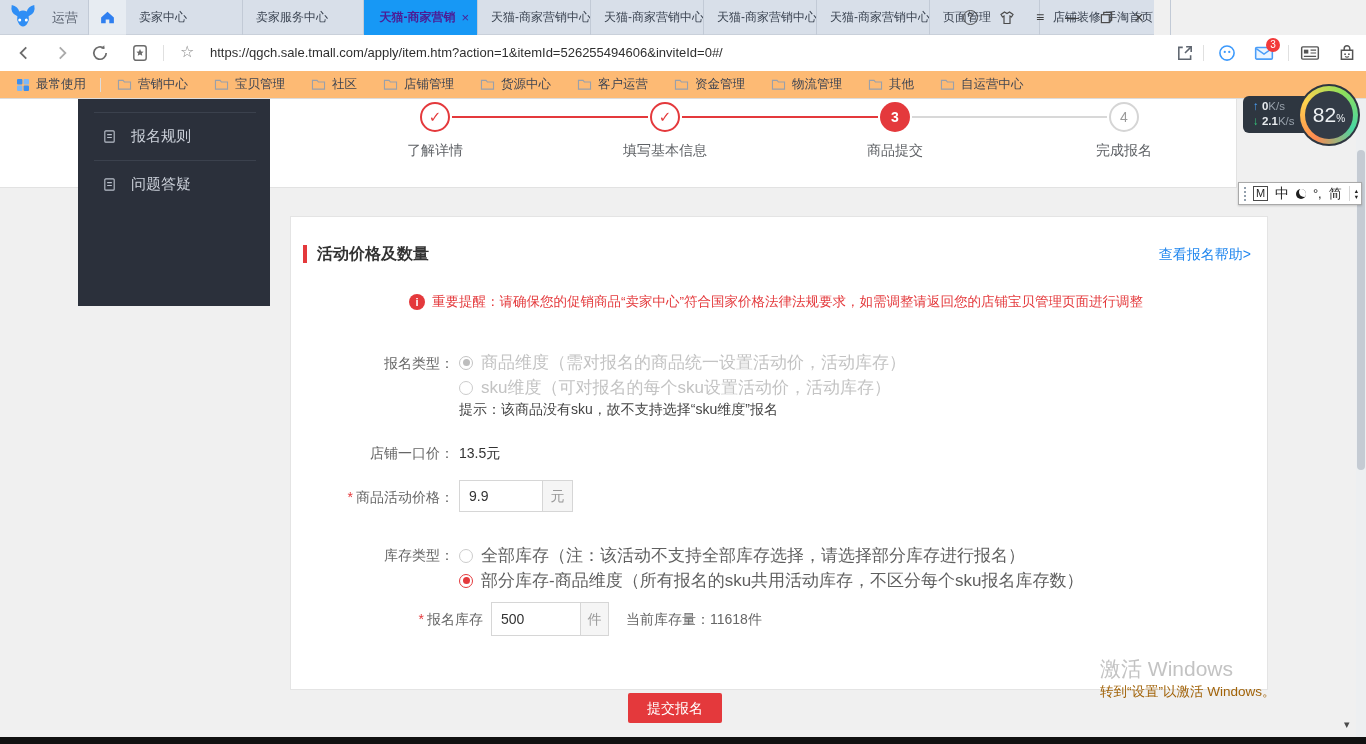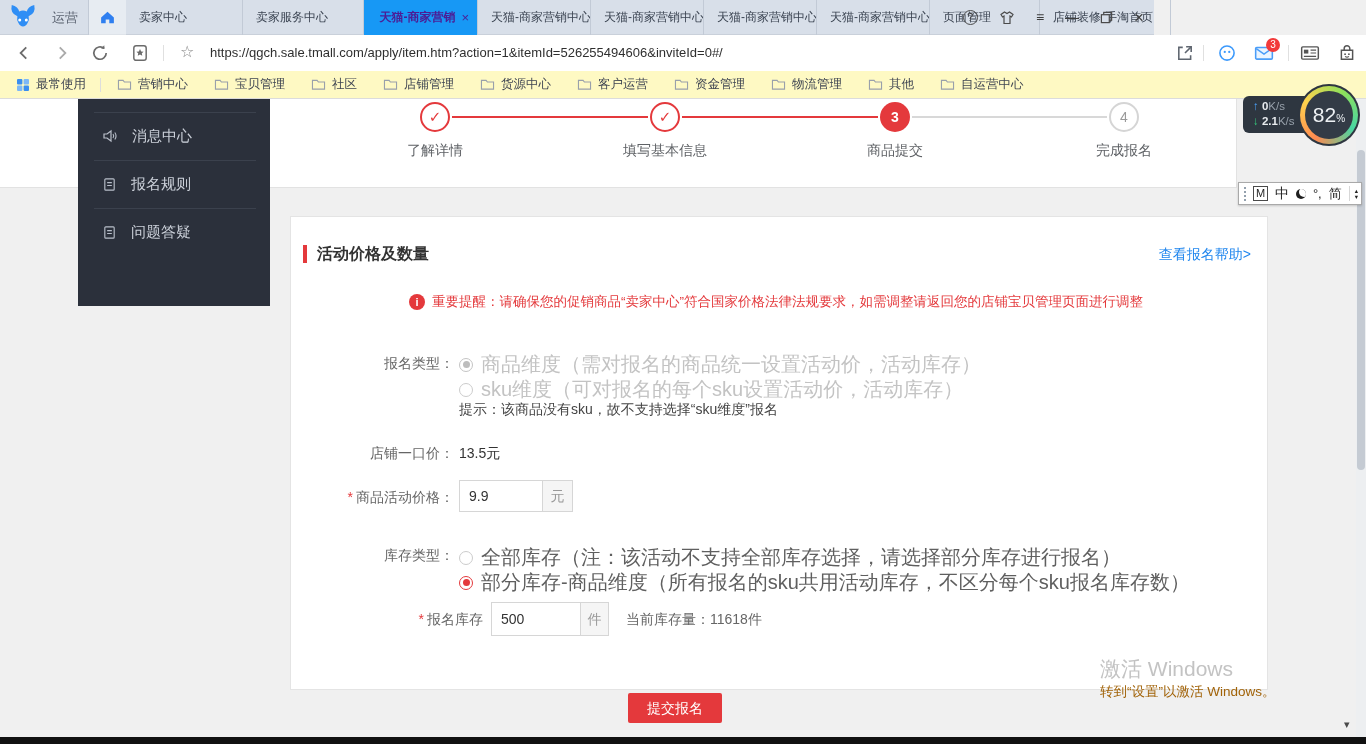--- a/index.html
+++ b/index.html
@@ -25,21 +25,21 @@
   
   .addressbar{position:absolute;left:0;top:35px;width:1366px;height:36px;background:#fff;}
   .nav-ic{position:absolute;top:9px;width:18px;height:18px;}
   .ab-divider{position:absolute;top:10px;width:1px;height:16px;background:#e0e0e0;}
   .ab-star{position:absolute;left:180px;top:7px;font-size:16px;color:#8a8a8a;}
   .url{position:absolute;left:210px;top:0;height:36px;line-height:36px;font-size:13px;color:#2f2f2f;white-space:nowrap;}
   .mail-badge{position:absolute;left:1266px;top:3px;min-width:14px;height:14px;border-radius:8px;background:#f23a3a;
               color:#fff;font-size:10px;line-height:14px;text-align:center;padding:0 3px;z-index:3;}
 
   
-  .bookmarks{position:absolute;left:0;top:71px;width:1366px;height:28px;background:#fef9c3;border-bottom:1px solid #dcdcdc;
+  .bookmarks{position:absolute;left:0;top:71px;width:1366px;height:28px;background:#fdba74;border-bottom:1px solid #dcdcdc;
              display:flex;align-items:center;font-size:12.5px;color:#3f4552;}
   .bm-item{display:flex;align-items:center;gap:6px;margin-right:26px;white-space:nowrap;}
   .bm-first{margin-left:16px;margin-right:14px;}
   .bm-div{width:1px;height:14px;background:#ddd;margin-right:16px;}
 
   
   .content{position:absolute;left:0;top:99px;width:1366px;height:638px;background:#f0f0f0;}
   .header-strip{position:absolute;left:0;top:0;width:1237px;height:89px;background:#fff;
                 border-right:1px solid #e2e2e2;border-bottom:1px solid #e2e2e2;}
 
@@ -86,21 +86,21 @@
   .title-bar{position:absolute;left:12px;top:28px;width:4px;height:18px;background:#e4393c;}
   .card-title{position:absolute;left:26px;top:27px;font-size:16px;font-weight:bold;color:#333;}
   .help-link{position:absolute;right:16px;top:29px;font-size:14px;color:#2086ee;}
   .warning{position:absolute;left:118px;top:76px;display:flex;align-items:center;gap:7px;}
   .warn-ic{width:16px;height:16px;border-radius:50%;background:#e4393c;color:#fff;font-size:11px;font-weight:bold;
            line-height:16px;text-align:center;flex:none;font-style:normal;}
   .warn-text{font-size:13.5px;color:#e4393c;}
 
   .flabel{position:absolute;width:155px;text-align:right;font-size:14px;color:#666;}
   .req{color:#e4393c;margin-right:3px;}
-  .opt{position:absolute;left:168px;display:flex;align-items:center;gap:8px;font-size:20px;}
+  .opt{position:absolute;left:168px;display:flex;align-items:center;gap:8px;font-size:17px;}
   .opt-gray{color:#c3c3c3;} .opt-dark{color:#5f5f5f;}
   .radio{width:14px;height:14px;border-radius:50%;border:1px solid #ccc;background:#fff;display:flex;
          align-items:center;justify-content:center;flex:none;}
   .radio .dot{width:7px;height:7px;border-radius:50%;}
   .radio.sel-gray{border-color:#c4c4c4;} .radio.sel-gray .dot{background:#bdbdbd;}
   .radio.sel-red{border-color:#e4393c;} .radio.sel-red .dot{background:#e4393c;}
   .hint{position:absolute;left:168px;font-size:14px;color:#444;}
   .value-text{position:absolute;left:168px;font-size:14px;color:#333;}
   .igroup{position:absolute;display:flex;}
   .igroup input{border:1px solid #d6d6d6;height:32px;width:84px;padding:0 9px;font-size:14px;color:#333;outline:none;
@@ -303,27 +303,20 @@
     <div class="step-circle done" style="left:650px">✓</div>
     <div class="step-circle current" style="left:880px">3</div>
     <div class="step-circle pending" style="left:1109px">4</div>
     <div class="step-label" style="left:365px">了解详情</div>
     <div class="step-label" style="left:595px">填写基本信息</div>
     <div class="step-label" style="left:825px">商品提交</div>
     <div class="step-label" style="left:1054px">完成报名</div>
 
     <div class="sidebar">
       <div class="side-item">
-        <svg viewBox="0 0 16 16" width="16" height="16">
-            <path d="M2 6 H5 L9 3 V13 L5 10 H2 Z" fill="none" stroke="#b9bfca" stroke-width="1.2"></path>
-            <path d="M11 6 q1.5 2 0 4 M12.8 4.5 q2.5 3.5 0 7" fill="none" stroke="#b9bfca" stroke-width="1.1"></path>
-          </svg>
-        <span class="side-label">消息中心</span>
-      </div>
-      <div class="side-item">
         <svg viewBox="0 0 16 16" width="15" height="15">
             <rect x="3" y="2" width="10" height="12" rx="1" fill="none" stroke="#b9bfca" stroke-width="1.2"></rect>
             <path d="M5.5 6 H10.5 M5.5 9 H10.5" stroke="#b9bfca" stroke-width="1.1"></path>
           </svg>
         <span class="side-label">报名规则</span>
       </div>
       <div class="side-item">
         <svg viewBox="0 0 16 16" width="15" height="15">
             <rect x="3" y="2" width="10" height="12" rx="1" fill="none" stroke="#b9bfca" stroke-width="1.2"></rect>
             <path d="M5.5 6 H10.5 M5.5 9 H10.5" stroke="#b9bfca" stroke-width="1.1"></path>

